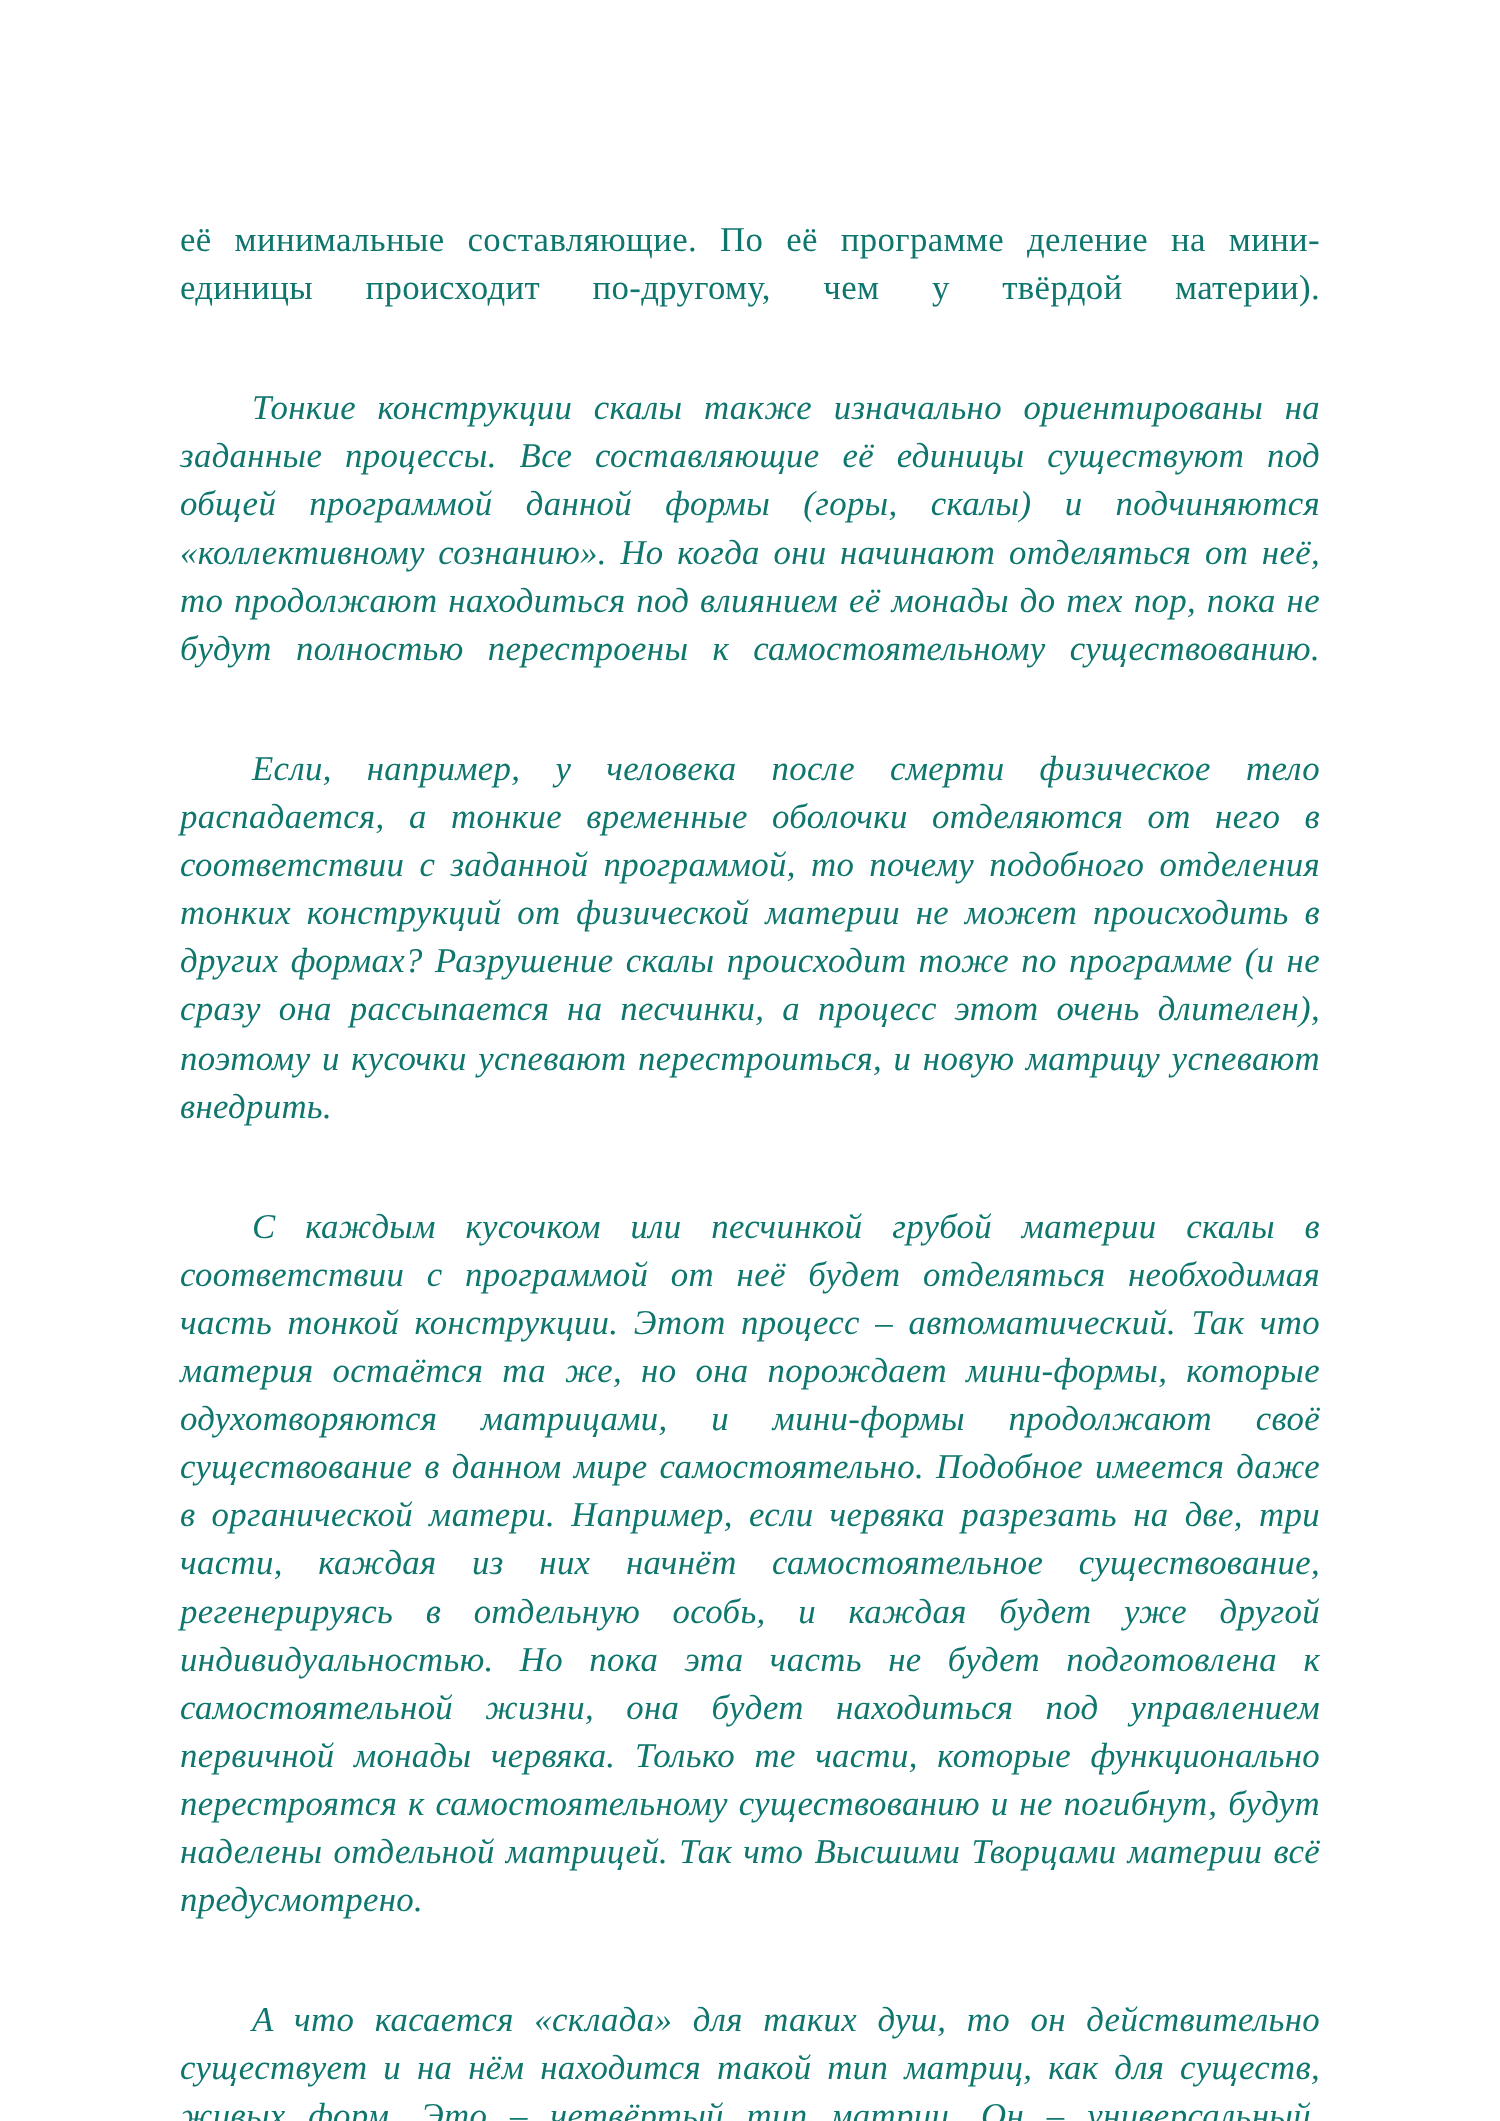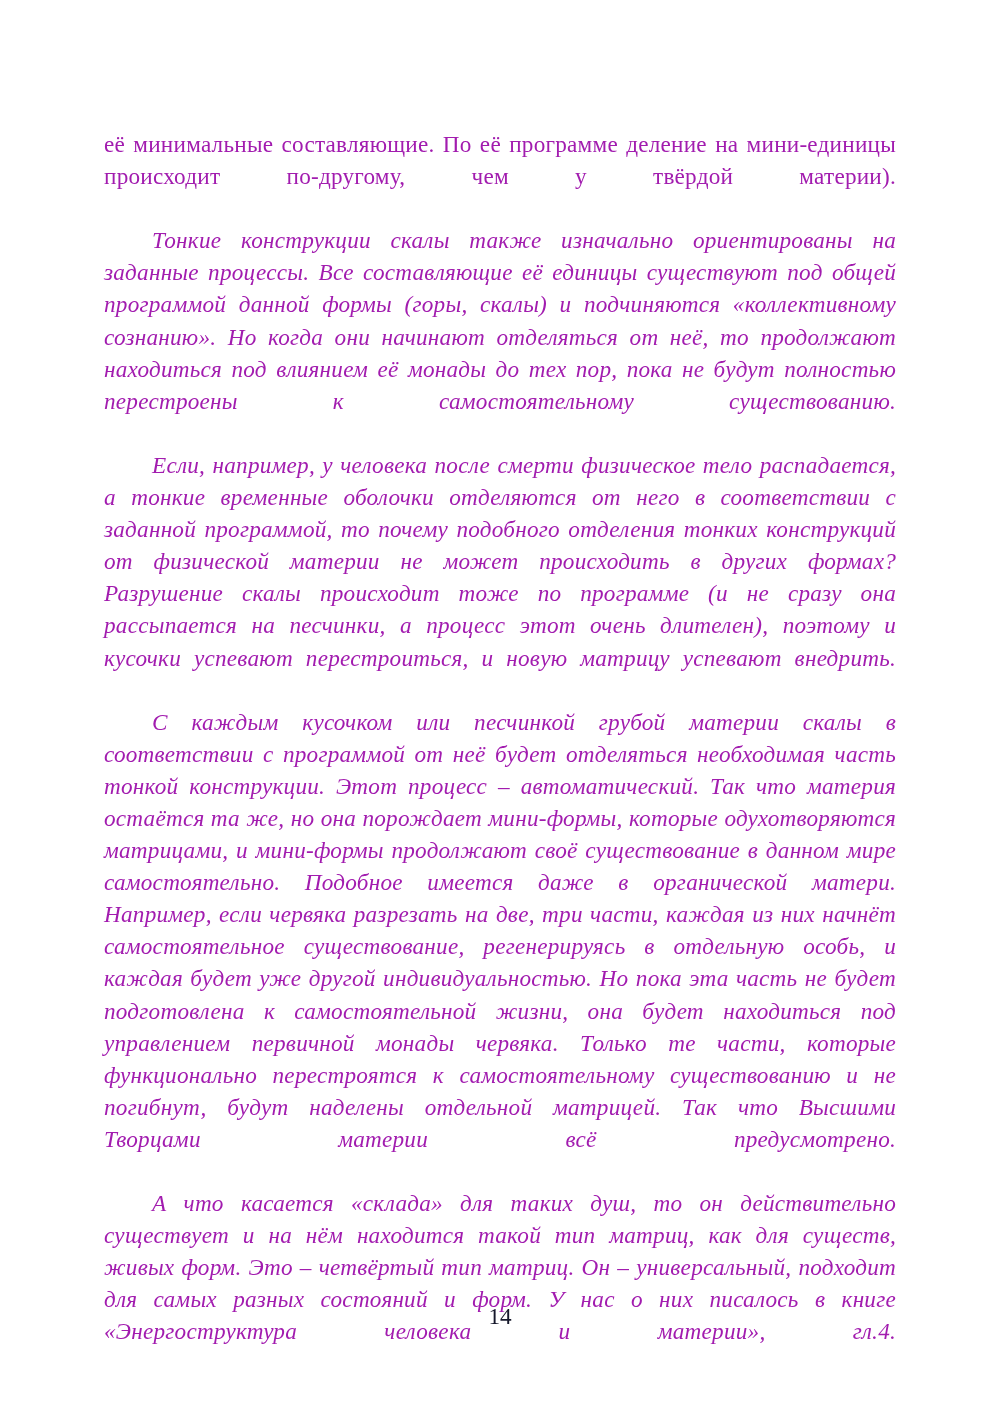--- a/index.html
+++ b/index.html
@@ -23,26 +23,26 @@
   }
 
   .text-block {
     position: absolute;
     left: 104px;
     top: 128px;
     width: 792px;
   }
 
   .para {
-    margin: 0;
+    margin: 16px;
     text-align: justify;
     text-justify: inter-word;
     font-size: 23.2px;
     line-height: 32.1px;
-    color: #a21caf;
+    color: #0f766e;
     letter-spacing: 0.01em;
     word-spacing: 0.01em;
     -webkit-font-smoothing: antialiased;
   }
 
   .para.indent {
     text-indent: 48px;
     font-style: italic;
   }
 
@@ -77,15 +77,14 @@
     <p class="para indent">Тонкие конструкции скалы также изначально ориентированы на заданные процессы. Все составляющие её единицы существуют под общей программой данной формы (горы, скалы) и подчиняются «коллективному сознанию». Но когда они начинают отделяться от неё, то продолжают находиться под влиянием её монады до тех пор, пока не будут полностью перестроены к самостоятельному существованию.</p>
 
     <p class="para indent">Если, например, у человека после смерти физическое тело распадается, а тонкие временные оболочки отделяются от него в соответствии с заданной программой, то почему подобного отделения тонких конструкций от физической материи не может происходить в других формах? Разрушение скалы происходит тоже по программе (и не сразу она рассыпается на песчинки, а процесс этот очень длителен), поэтому и кусочки успевают перестроиться, и новую матрицу успевают внедрить.</p>
 
     <p class="para indent">С каждым кусочком или песчинкой грубой материи скалы в соответствии с программой от неё будет отделяться необходимая часть тонкой конструкции. Этот процесс – автоматический. Так что материя остаётся та же, но она порождает мини-формы, которые одухотворяются матрицами, и мини-формы продолжают своё существование в данном мире самостоятельно. Подобное имеется даже в органической матери. Например, если червяка разрезать на две, три части, каждая из них начнёт самостоятельное существование, регенерируясь в отдельную особь, и каждая будет уже другой индивидуальностью. Но пока эта часть не будет подготовлена к самостоятельной жизни, она будет находиться под управлением первичной монады червяка. Только те части, которые функционально перестроятся к самостоятельному существованию и не погибнут, будут наделены отдельной матрицей. Так что Высшими Творцами материи всё предусмотрено.</p>
 
     <p class="para indent">А что касается «склада» для таких душ, то он действительно существует и на нём находится такой тип матриц, как для существ, живых форм. Это – четвёртый тип матриц. Он – универсальный, подходит для самых разных состояний и форм. У нас о них писалось в книге «Энергоструктура человека и материи», гл.4.</p>
 
   </div>
 
-  <div class="page-number">14</div>
 
 </div>
 
 </body></html>

